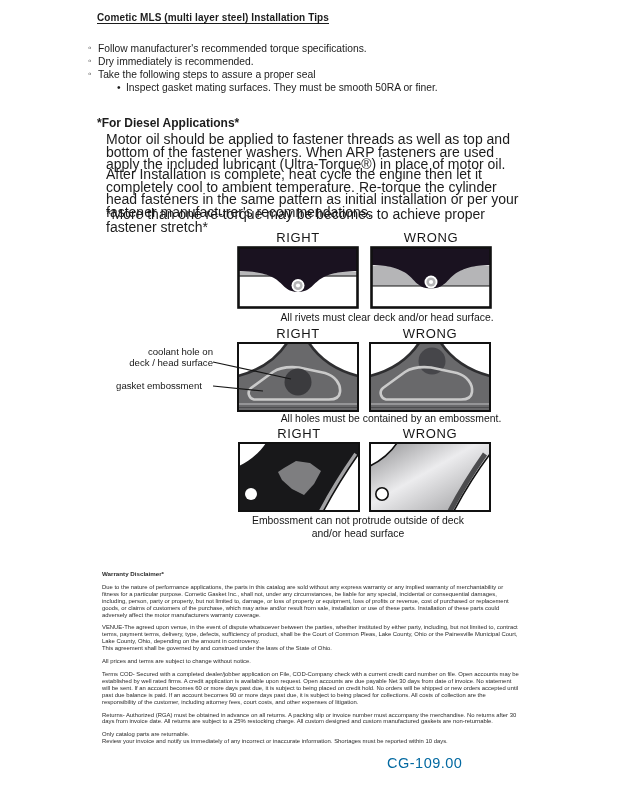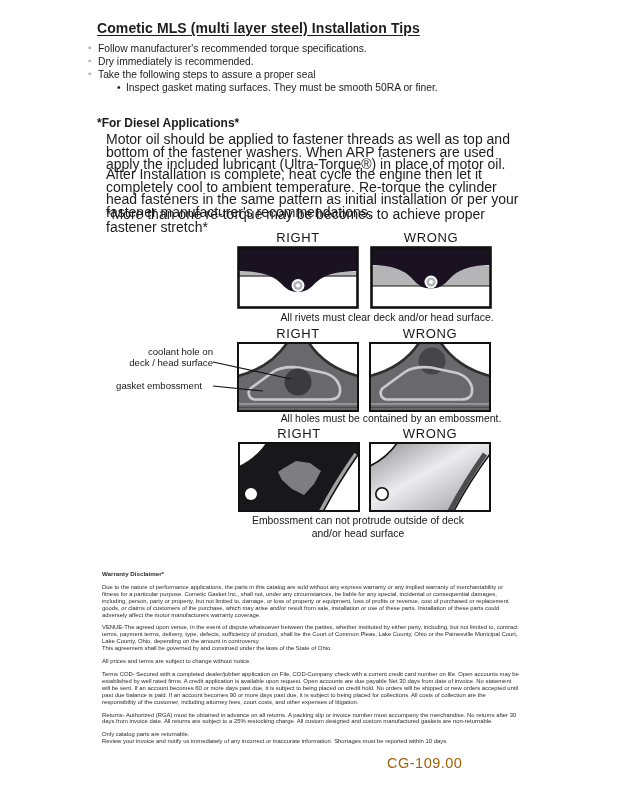--- a/index.html
+++ b/index.html
@@ -3,21 +3,21 @@
 <meta charset="utf-8">
 <style>
   html,body{margin:0;padding:0;background:#e8e8e8;}
   .page{
     position:relative;width:618px;height:800px;background:#ffffff;
     font-family:"Liberation Sans", sans-serif;color:#1c1c1c;overflow:hidden;
     margin:0 auto;
   }
   .abs{position:absolute;}
   .title{
-    left:97px;top:20px;font-size:14px;font-weight:bold;
+    left:97px;top:12px;font-size:10px;font-weight:bold;
     text-decoration:underline;text-underline-offset:2px;letter-spacing:.1px;
   }
   .tips{left:88px;top:42px;width:440px;font-size:10.3px;line-height:13px;}
   .tip{position:relative;padding-left:10px;}
   .tip::before{content:"◦";position:absolute;left:0;top:-1px;font-size:10px;}
   .subtips{margin-left:29px;}
   .subtip{position:relative;padding-left:9px;}
   .subtip::before{content:"•";position:absolute;left:0;top:0;}
   .diesel-h{left:97px;top:116px;font-size:12px;font-weight:bold;}
   .para{left:106px;width:424px;font-size:14px;line-height:12.6px;}
@@ -36,21 +36,21 @@
     font-size:9.6px;line-height:11px;color:#161616;white-space:pre-line;
   }
   .sidelabel2{
     position:absolute;left:105px;top:380px;width:108px;text-align:center;
     font-size:9.6px;color:#161616;
   }
   .pointer-overlay{position:absolute;left:210px;top:350px;width:90px;height:50px;}
   .warranty{left:102px;top:571px;width:417px;font-size:5.9px;line-height:6.9px;color:#2a2a2a;}
   .warranty h3{font-size:6.2px;margin:0 0 6px 0;}
   .warranty p{margin:0 0 6px 0;white-space:pre-line;}
-  .footer-code{left:387px;top:755px;font-size:14.5px;letter-spacing:.5px;color:#a16207;}
+  .footer-code{left:387px;top:755px;font-size:14.5px;letter-spacing:.5px;color:#0369a1;}
   .preline{white-space:pre-line;}
 </style>
 </head>
 <body>
 
 <div class="page">
 
   <div class="abs title">Cometic MLS (multi layer steel) Installation Tips</div>
 
   <div class="abs tips">

